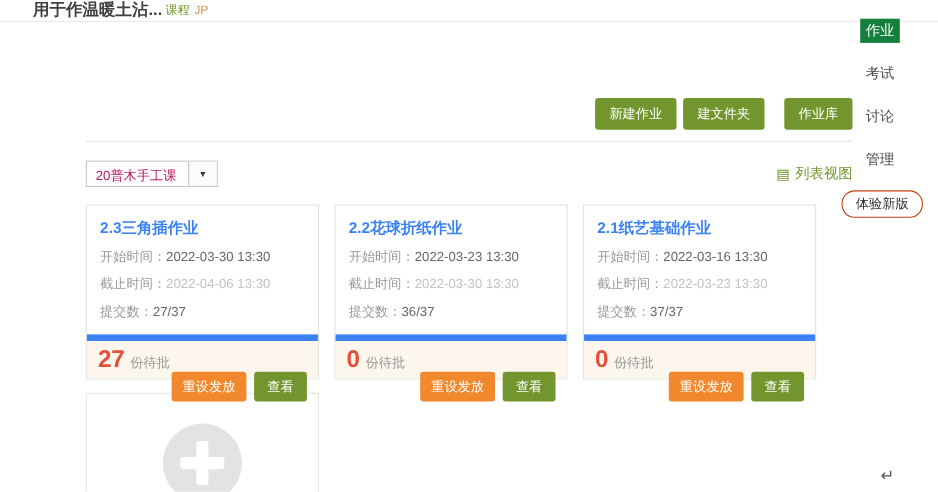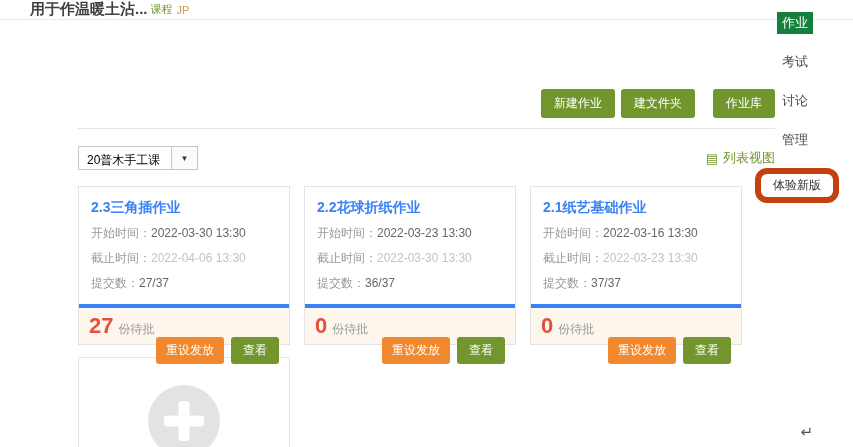--- a/index.html
+++ b/index.html
@@ -9,49 +9,49 @@
 
   
   .header { height:20px; display:flex; align-items:center; padding:0 10px 0 30px;
     border-bottom:1px solid #e9e9e9; }
   .course-title { font-size:15px; font-weight:bold; color:#3f3f3f; white-space:nowrap; }
   .badge-course { font-size:11px; color:#72962d; margin-left:3px; }
   .badge-extra { font-size:11px; color:#cf9a52; margin-left:4px; }
   .nav { margin-left:auto; display:flex; align-items:center; gap:17px; font-size:13px; color:#4a4a4a;flex-direction:column; }
   .nav-item { cursor:pointer; padding:2px 5px; white-space:nowrap; }
   .nav-item.active { background:#15803d; color:#fff; }
-  .pill-btn { margin-left:8px; margin-right:4px; border:6px solid #c2410c; border-radius:12px;
+  .pill-btn { margin-left:8px; margin-right:4px; border:1px solid #c2410c; border-radius:12px;
     padding:3px 12px; font-size:12px; color:#333; background:#fff; cursor:pointer; white-space:nowrap; }
 
   
   .main { padding:0 78px; }
   .toolbar { margin-top:21px; display:flex; justify-content:flex-end; gap:6px; }
   .btn { border:none; cursor:pointer; color:#fff; font-size:12px; border-radius:3px;margin-top:48px; }
   .btn-toolbar { background:#72962d; padding:6px 13px; }
   .btn-library { margin-left:12px; }
   .hr { margin-top:10px; border-bottom:1px solid #e5e5e5; }
 
   .filter-row { margin-top:17px; display:flex; justify-content:space-between; align-items:center; }
   .dropdown { width:120px; height:24px; border:1px solid #c6c6c6; display:flex; align-items:stretch;
     background:#fff; cursor:pointer; }
-  .dropdown-text { flex:1; font-size:12px; color:#000000; padding:5px 8px 0; white-space:nowrap; overflow:hidden; }
+  .dropdown-text { flex:1; font-size:12px; color:#be185d; padding:5px 8px 0; white-space:nowrap; overflow:hidden; }
   .dropdown-arrow { width:26px; border-left:1px solid #c6c6c6; background:#fbfbfb;
     display:flex; align-items:center; justify-content:center; font-size:8px; color:#333; }
   .list-view-link { display:flex; align-items:center; gap:5px; color:#72962d; font-size:13px; cursor:pointer; }
   .list-view-icon { font-size:13px; line-height:1; }
 
   
   .cards-row { margin-top:16px; display:flex; gap:14px; }
   .card { width:212px; border:1px solid #e3e3e3; background:#fff; }
   .card-body { padding:10px 12px 4px; }
   .card-title { font-size:14px; font-weight:bold; color:#3b82f6; margin:2px 0 6px; }
   .card-row { font-size:12px; color:#999; margin:8px 0; white-space:nowrap; }
   .card-row .val { color:#666; }
   .card-row .val-muted { color:#c3c3c3; }
-  .card-footer { background:#fdf6ec; border-top:4px solid #3b82f6; height:40px;
+  .card-footer { background:#fdf6ec; border-top:6px solid #3b82f6; height:40px;
     display:flex; align-items:center; padding:0 10px; }
   .pending-num { font-size:22px; font-weight:bold; color:#e4503c; line-height:1; }
   .pending-label { font-size:12px; color:#999; margin-left:5px; margin-top:6px; }
   .footer-btns { margin-left:auto; display:flex; gap:7px; }
   .btn-reset { background:#f2882d; padding:5px 10px; }
   .btn-view { background:#72962d; padding:5px 12px; }
 
   
   .add-row { margin-top:12px; }
   .add-card { width:212px; height:127px; border:1px solid #e5e5e5; background:#fff;

